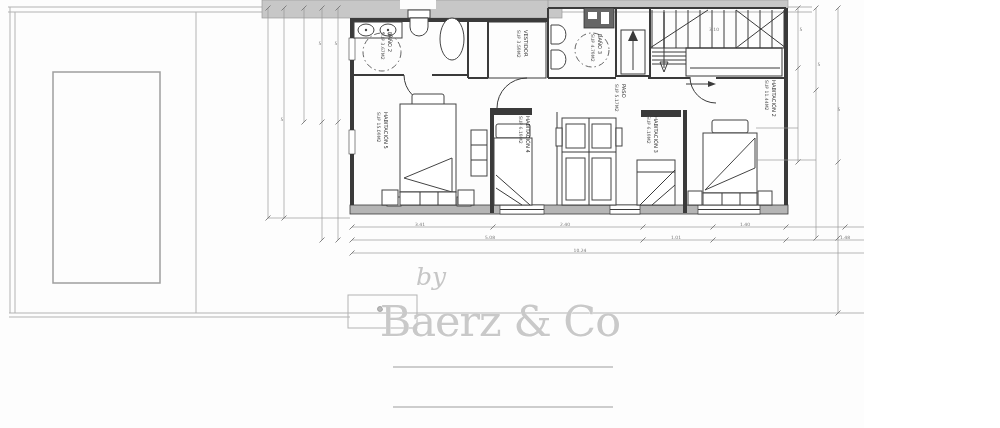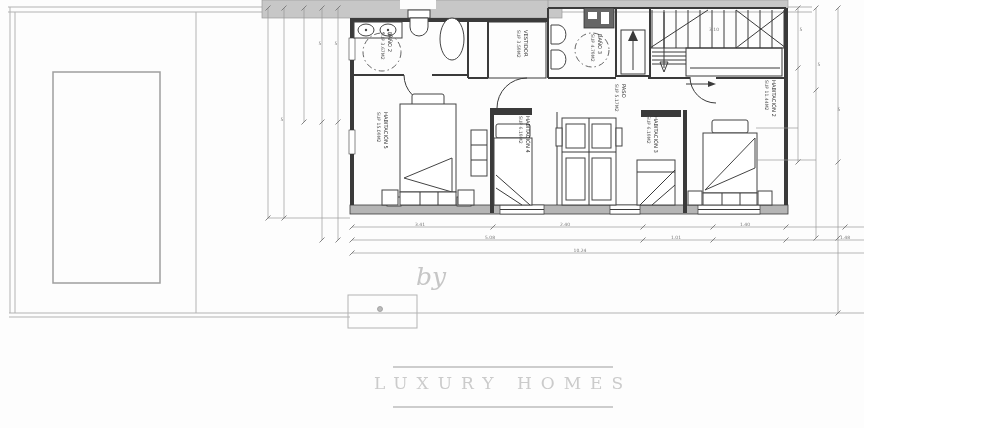--- a/index.html
+++ b/index.html
@@ -223,17 +223,17 @@
     <text class="roomarea" x="519" y="116" transform="rotate(90 519 116)">SUP 6.19M2</text>
     <text class="roomname" x="654" y="116" transform="rotate(90 654 116)">HABITACIÓN 3</text>
     <text class="roomarea" x="647" y="116" transform="rotate(90 647 116)">SUP 6.19M2</text>
     <text class="roomname" x="772" y="80" transform="rotate(90 772 80)">HABITACIÓN 2</text>
     <text class="roomarea" x="765" y="80" transform="rotate(90 765 80)">SUP 11.44M2</text>
   </g>
 </svg>
 
   <div class="watermark">
     <div class="wm-by">by</div>
+    <div class="wm-brand">Baerz &amp; Co</div>
     <div class="wm-rule wm-rule-top"></div>
-    <div class="wm-tagline">LUXURY HOMES</div>
     <div class="wm-rule wm-rule-bottom"></div>
   </div>
 </div>
 
 </body></html>

